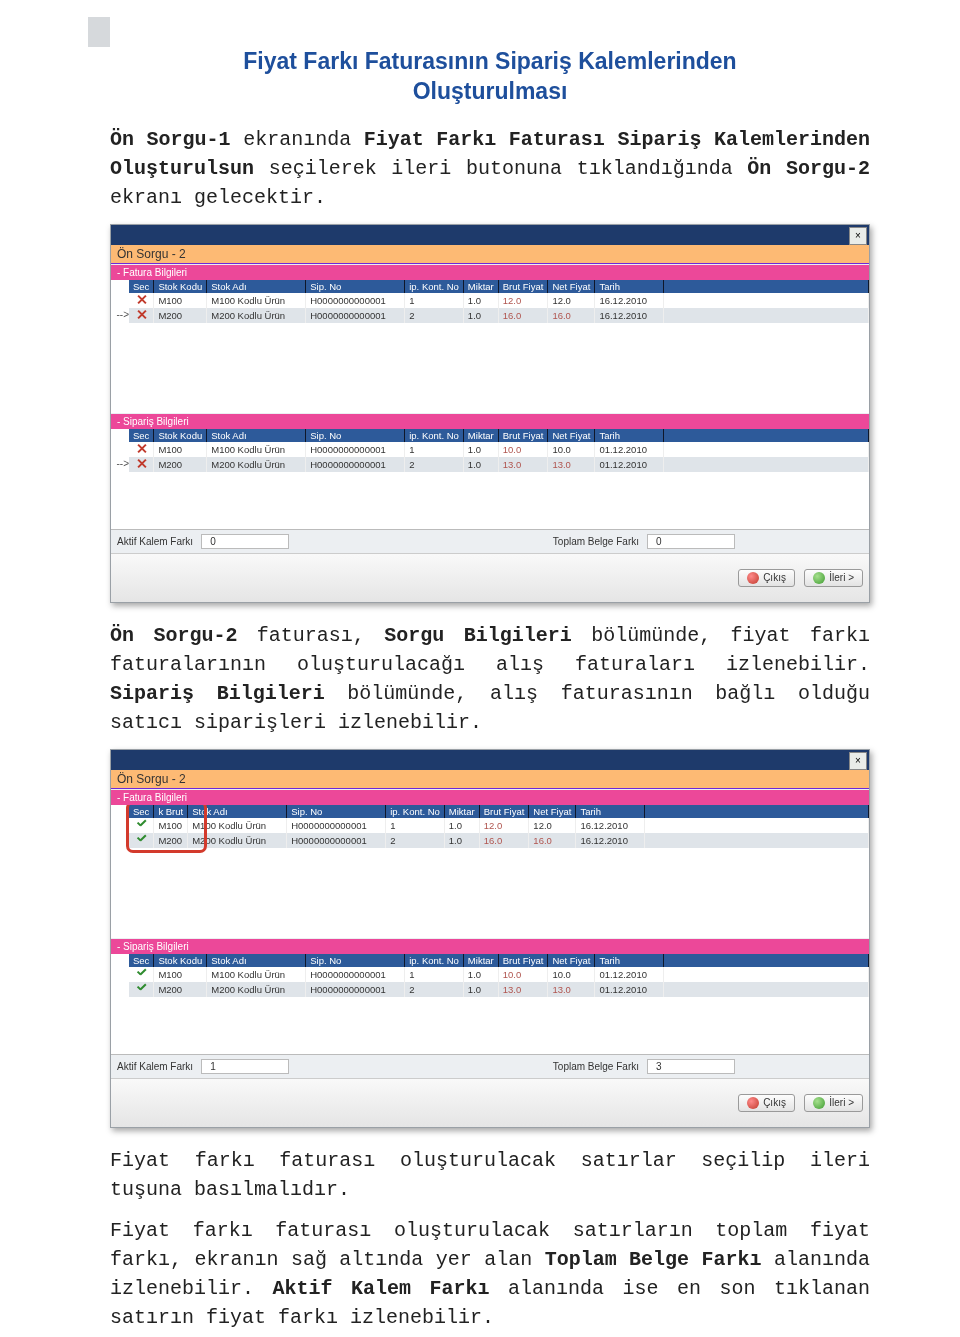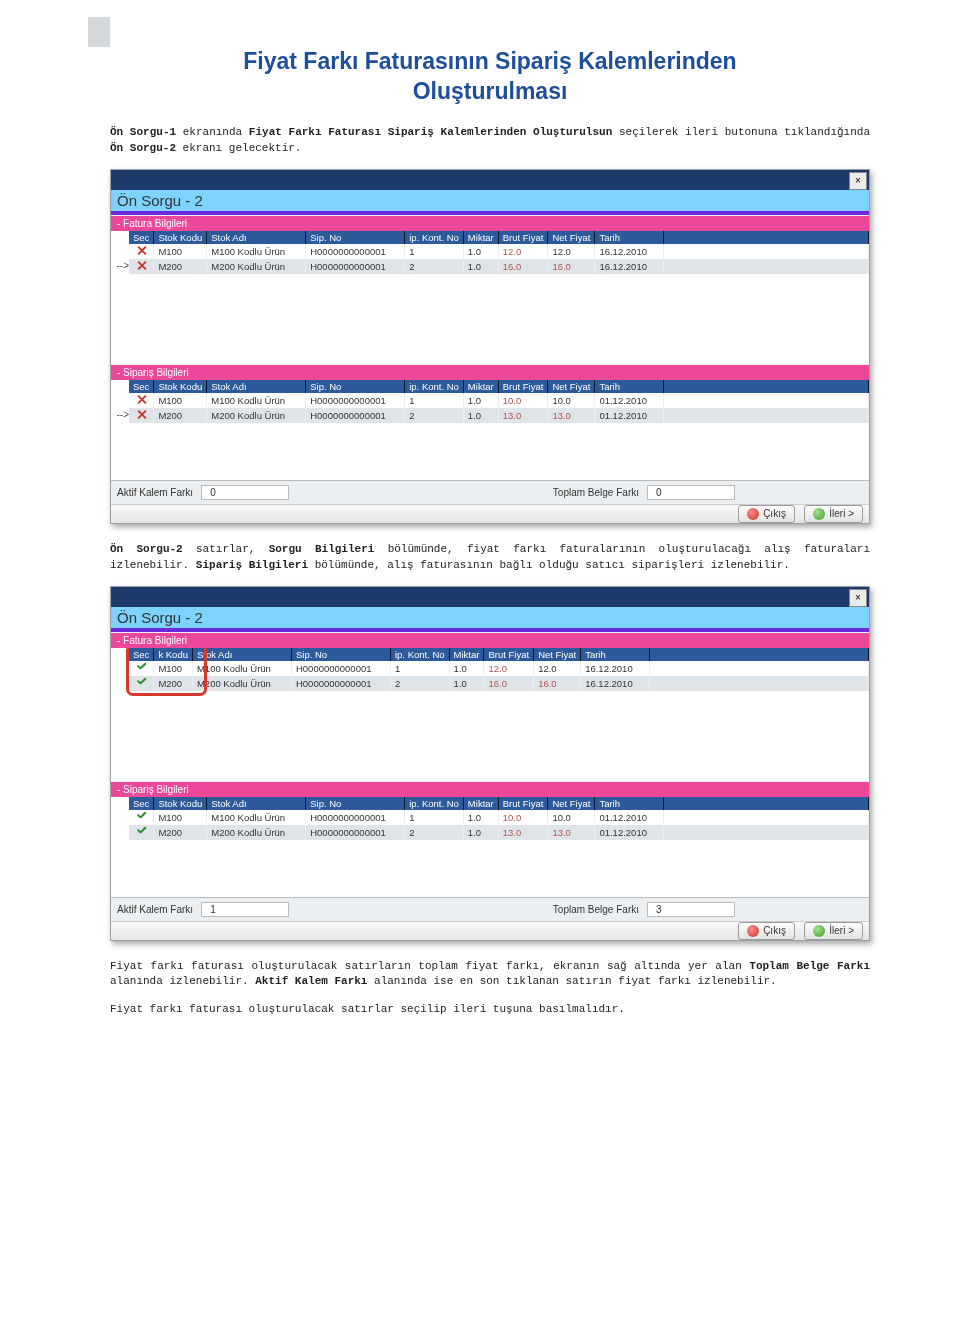--- a/index.html
+++ b/index.html
@@ -1,42 +1,42 @@
 <!DOCTYPE html>
 <html><head>
 <meta charset="utf-8">
 <style>
   body{margin:0;background:#fff;font-family:Verdana,Arial,sans-serif;font-size:12px;color:#333}
   .page{width:960px;margin:17px auto;min-height:1337px;position:relative;box-sizing:border-box;padding:20px 90px 40px 110px}
   .side-stripe{position:absolute;left:88px;top:0;width:22px;height:30px;background:#d6d9dc}
   h1.title{font-size:23px;font-weight:bold;color:#1e4f9c;text-align:center;margin:10px 0 18px 0;line-height:1.3}
-  p.para{font-family:"Courier New",monospace;font-size:11px;line-height:1.45;margin:12px 0;color:#222;text-align:justify}
+  p.para{font-family:"Courier New",monospace;font-size:20px;line-height:1.45;margin:12px 0;color:#222;text-align:justify}
   p.para b{font-weight:bold}
   .win{margin:10px 0 18px 0;box-shadow:2px 3px 6px rgba(0,0,0,.35);background:#eceff2;border:1px solid #9aa0a6}
   .win-titlebar{height:20px;background:linear-gradient(#1e3a6b,#1e3a6b);position:relative}
   .win-close{position:absolute;right:2px;top:2px;width:16px;height:16px;background:#e9ece9;border:1px solid #888;display:flex;align-items:center;justify-content:center;font-size:10px;color:#000}
-  .sub-tab{background:#7dd3fc;border-bottom:4px solid #6d28d9;padding:2px 6px;font-size:15px;color:#333}
+  .sub-tab{background:#fdba74;border-bottom:1px solid #6d28d9;padding:2px 6px;font-size:12px;color:#333}
   .sect-hd{background:#ec4899;color:#fff;font-size:10px;padding:2px 6px;margin-top:1px}
   .grid-area{background:#fff;min-height:100px;overflow:hidden}
   table.grid{border-collapse:collapse;font-size:9.5px;width:100%}
   table.grid th{background:#2d5a9a;color:#fff;font-weight:normal;padding:1px 4px;text-align:left;white-space:nowrap;border-right:1px solid #0f172a}
   table.grid td{padding:1px 4px;border-right:1px solid #eee;white-space:nowrap}
   tr.row-sel{background:#dfe4e9}
   .sel-cell{width:24px;text-align:center}
   .icon-x{display:inline-block;width:11px;height:11px;position:relative}
   .icon-x:before,.icon-x:after{content:"";position:absolute;left:5px;top:0;width:2px;height:11px;background:#c0392b}
   .icon-x:before{transform:rotate(45deg)}
   .icon-x:after{transform:rotate(-45deg)}
   .icon-ok{display:inline-block;width:11px;height:11px;position:relative}
   .icon-ok:before{content:"";position:absolute;left:1px;top:4px;width:4px;height:2px;background:#2e8b2e;transform:rotate(45deg)}
   .icon-ok:after{content:"";position:absolute;left:3px;top:3px;width:8px;height:2px;background:#2e8b2e;transform:rotate(-45deg)}
   .num-red{color:#b0554f}
   .foot-bar{background:#eceff2;border-top:1px solid #bbb;padding:4px 6px;font-size:10px;color:#333;display:flex;align-items:center;gap:8px}
   .foot-bar .fld{background:#fff;border:1px solid #bbb;padding:1px 8px;min-width:70px;display:inline-block}
-  .btn-bar{background:linear-gradient(#f9f9f9,#e5e5e5);border-top:1px solid #ccc;padding:0 6px;text-align:right}
+  .btn-bar{background:linear-gradient(#f9f9f9,#e5e5e5);border-top:1px solid #ccc;padding:15px 6px;text-align:right}
   .wbtn{display:inline-flex;align-items:center;gap:4px;background:linear-gradient(#fdfdfd,#e3e3e3);border:1px solid #9a9a9a;border-radius:3px;padding:2px 8px;font-size:10px;color:#333;margin-left:6px}
   .wbtn .dot{width:12px;height:12px;border-radius:50%;display:inline-block}
   .dot-red{background:radial-gradient(circle at 35% 35%,#ff8a8a,#c0392b)}
   .dot-grn{background:radial-gradient(circle at 35% 35%,#a6e08e,#3d9b2f)}
   .highlight-border{position:absolute;border:3px solid #d33a2c;border-radius:7px;pointer-events:none}
   .arrow-mark{position:absolute;left:0;width:18px;color:#555;font-size:10px;text-align:right;padding-top:1px}
 </style>
 </head>
 <body>
 
@@ -161,36 +161,36 @@
           <span>Çıkış</span>
         </span>
       <span class="wbtn">
           <span class="dot dot-grn"></span>
           <span>İleri &gt;</span>
         </span>
     </div>
   </div>
 
   <p class="para">
-    <b>Ön Sorgu-2</b><span> satırlar, </span><b>Sorgu Bilgileri</b><span> bölümünde, fiyat farkı faturalarının oluşturulacağı alış faturaları izlenebilir. </span><b>Sipariş Bilgileri</b><span> bölümünde, alış faturasının bağlı olduğu satıcı siparişleri izlenebilir.</span>
+    <b>Ön Sorgu-2</b><span> faturası, </span><b>Sorgu Bilgileri</b><span> bölümünde, fiyat farkı faturalarının oluşturulacağı alış faturaları izlenebilir. </span><b>Sipariş Bilgileri</b><span> bölümünde, alış faturasının bağlı olduğu satıcı siparişleri izlenebilir.</span>
   </p>
 
   <div class="win">
     <div class="win-titlebar">
       <div class="win-close">×</div>
     </div>
     <div class="sub-tab">Ön Sorgu - 2</div>
     <div class="sect-hd">- Fatura Bilgileri</div>
     <div class="grid-area" style="position:relative">
       <div class="highlight-border" style="left:15px;top:-4px;width:75px;height:46px"></div>
       <table class="grid" style="margin-left:18px;width:calc(100% - 18px)">
         <tbody>
             <tr>
           <th class="sel-cell">Sec</th>
-          <th>k Kodu</th>
+          <th>k Brut</th>
           <th style="min-width:90px">Stok Adı</th>
           <th style="min-width:90px">Sip. No</th>
           <th>ip. Kont. No</th>
           <th>Miktar</th>
           <th>Brut Fiyat</th>
           <th>Net Fiyat</th>
           <th style="min-width:60px">Tarih</th>
           <th style="width:40%"></th>
         </tr>
         <tr>
@@ -278,18 +278,18 @@
           <span class="dot dot-red"></span>
           <span>Çıkış</span>
         </span>
       <span class="wbtn">
           <span class="dot dot-grn"></span>
           <span>İleri &gt;</span>
         </span>
     </div>
   </div>
 
+  <p class="para">Fiyat farkı faturası oluşturulacak satırlar seçilip ileri tuşuna basılmalıdır.</p>
   <p class="para">
     <span>Fiyat farkı faturası oluşturulacak satırların toplam fiyat farkı, ekranın sağ altında yer alan </span><b>Toplam Belge Farkı</b><span> alanında izlenebilir. </span><b>Aktif Kalem Farkı</b><span> alanında ise en son tıklanan satırın fiyat farkı izlenebilir.</span>
   </p>
-  <p class="para">Fiyat farkı faturası oluşturulacak satırlar seçilip ileri tuşuna basılmalıdır.</p>
 
 </div>
 
 </body></html>

